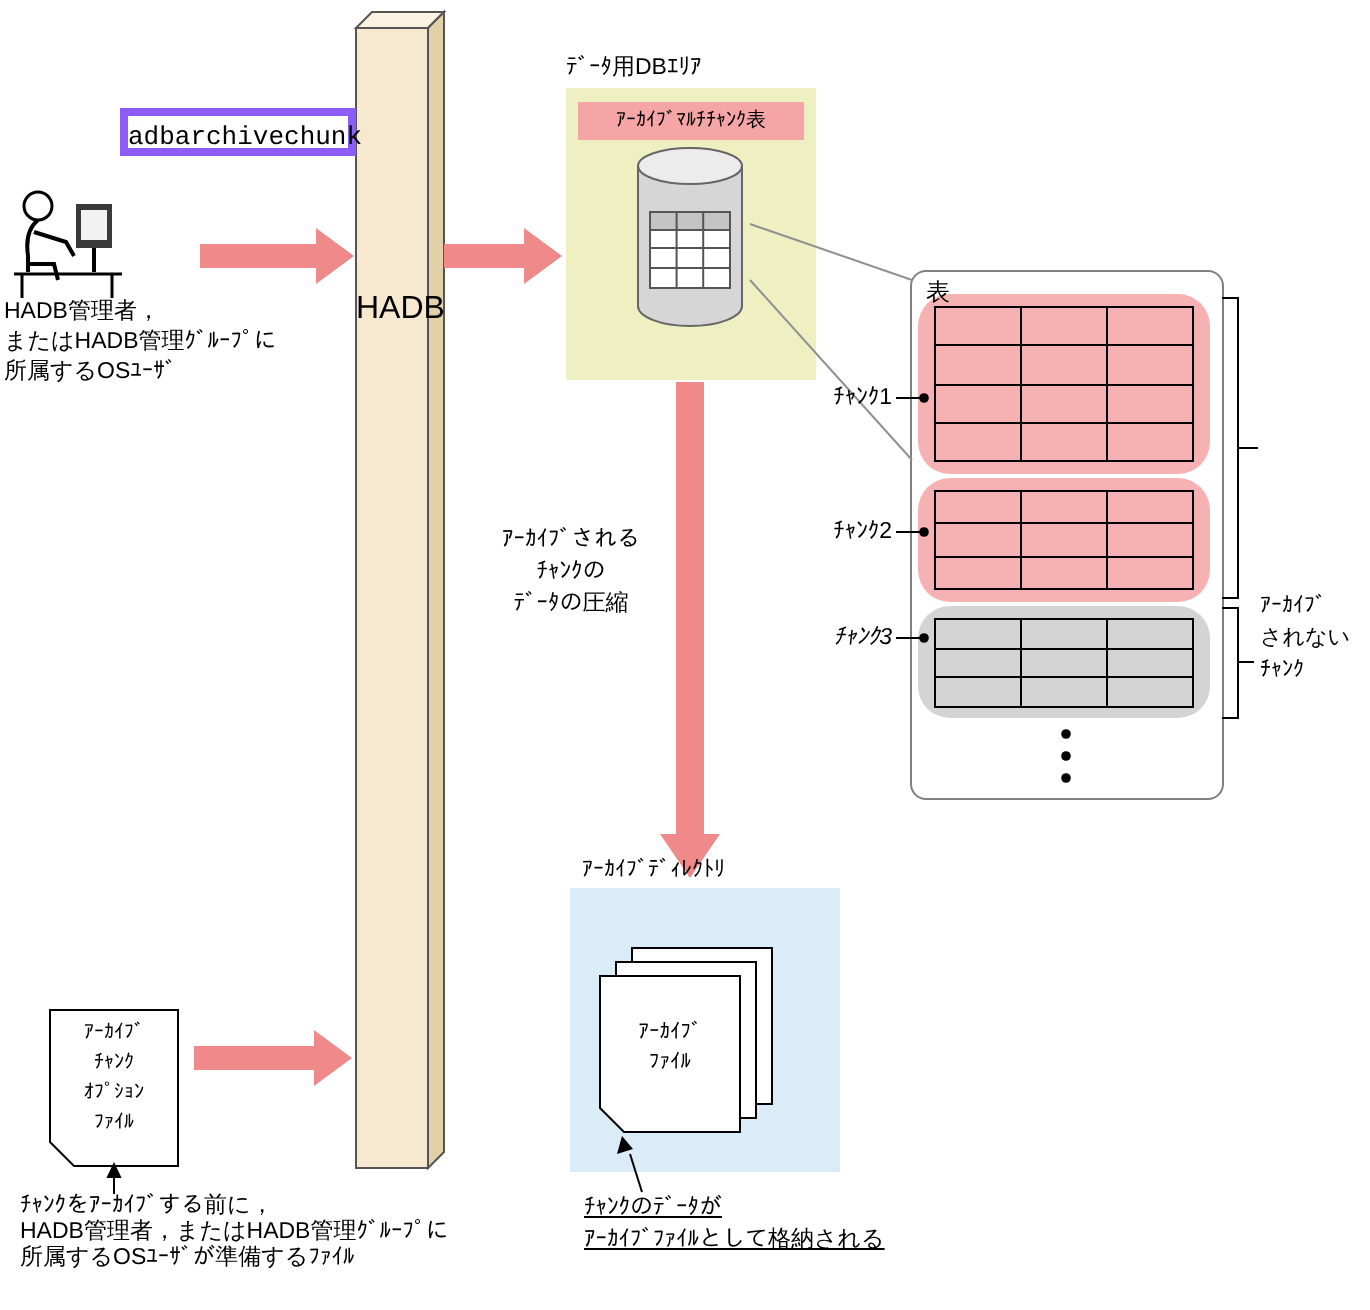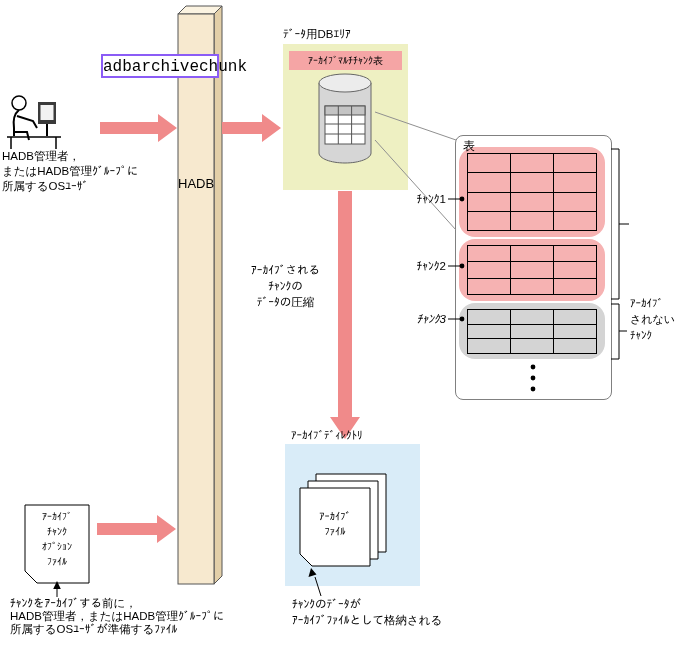--- a/index.html
+++ b/index.html
@@ -8,23 +8,23 @@
     --dir-bg:#d9ecf8; --hadb-front:#f7e9cf; --hadb-side:#e3cfa8; --hadb-top:#fbf3e1;
     --highlight-pink:#f5a5a5;
   }
   html,body{ background:#fff; }
   body{ font-family:"Liberation Sans", sans-serif; color:#000; }
   .canvas{ position:relative; width:685px; height:655px; background:#fff; overflow:hidden; }
   svg{ position:absolute; overflow:visible; }
   .t{ position:absolute; font-size:11.5px; line-height:15px; white-space:pre-line; color:#000; }
   .center{ text-align:center; }
   .right{ text-align:right; }
-  .cmd-box{ position:absolute; left:60px; top:54px; width:118px; height:24px; border:2px solid #8b5cf6;
-    background:#fff; font-family:"Liberation Mono", monospace; font-size:16px; text-align:center;
-    line-height:22px; white-space:nowrap;margin-left:41px; }
+  .cmd-box{ position:absolute; left:60px; top:54px; width:118px; height:24px; border:4px solid #8b5cf6;
+    background:#fff; font-family:"Liberation Mono", monospace; font-size:13px; text-align:center;
+    line-height:22px; white-space:nowrap; }
   .db-area-box{ position:absolute; left:283px; top:44px; width:125px; height:146px; background:var(--db-area-bg); }
   .table-title{ left:289px; top:51px; width:113px; height:19px; background:var(--highlight-pink);
     font-size:10px; line-height:19px; text-align:center; white-space:nowrap; }
   .detail-box{ position:absolute; left:455px; top:135px; width:157px; height:265px; background:#fff;
     border:1px solid #808080; border-radius:8px; }
   .blob{ position:absolute; border-radius:16px; }
   .chunk-grid{ position:absolute; display:grid; grid-template-columns:repeat(3,1fr); grid-auto-rows:1fr;
     border-top:1px solid #000; border-left:1px solid #000; }
   .chunk-grid i{ border-right:1px solid #000; border-bottom:1px solid #000; }
   .dir-box{ position:absolute; left:285px; top:444px; width:135px; height:142px; background:var(--dir-bg); }
@@ -168,21 +168,21 @@
       <line class="thinline" x1="321" y1="596" x2="315" y2="577"></line>
       <polygon points="311,568 308.5,577 316.5,574.5"></polygon>
     </g>
   </svg>
 
   <div class="cmd-box"><span>adbarchivechunk</span></div>
   <div class="t" style="left:2px; top:149px; width:185px; font-size:11.5px;">HADB管理者，
 またはHADB管理ｸﾞﾙｰﾌﾟに
 所属するOSﾕｰｻﾞ</div>
 
-  <div class="t center" style="left:178px; top:176px; width:31px; font-size:13px;">HADB</div>
+  <div class="t center" style="left:178px; top:147px; width:31px; font-size:16px;">HADB</div>
 
   <div class="t" style="left:283px; top:27px;">ﾃﾞｰﾀ用DBｴﾘｱ</div>
   <div class="t table-title">ｱｰｶｲﾌﾞﾏﾙﾁﾁｬﾝｸ表</div>
 
 
   <div class="t" style="left:463px; top:139px; font-size:12px;">表</div>
   <div class="t right" style="left:396px; top:192px; width:50px;">ﾁｬﾝｸ1</div>
   <div class="t right" style="left:396px; top:259px; width:50px;">ﾁｬﾝｸ2</div>
   <div class="t right" style="left:396px; top:312px; width:50px;font-style:italic;">ﾁｬﾝｸ3</div>
   <div class="t" style="left:630px; top:295px; font-size:11px; line-height:16px;">ｱｰｶｲﾌﾞ
@@ -198,16 +198,16 @@
 ﾌｧｲﾙ</div>
 
   <div class="t center" style="left:25px; top:509px; width:64px; font-size:10px; line-height:15px;">ｱｰｶｲﾌﾞ
 ﾁｬﾝｸ
 ｵﾌﾟｼｮﾝ
 ﾌｧｲﾙ</div>
 
   <div class="t" style="left:10px; top:597px; font-size:11.5px; line-height:13px;">ﾁｬﾝｸをｱｰｶｲﾌﾞする前に，
 HADB管理者，またはHADB管理ｸﾞﾙｰﾌﾟに
 所属するOSﾕｰｻﾞが準備するﾌｧｲﾙ</div>
-  <div class="t" style="left:292px; top:597px; font-size:11.5px; line-height:15.5px;">ﾁｬﾝｸのﾃﾞｰﾀが
+  <div class="t" style="left:292px; top:597px; font-size:11.5px; line-height:15.5px;text-decoration:underline;">ﾁｬﾝｸのﾃﾞｰﾀが
 ｱｰｶｲﾌﾞﾌｧｲﾙとして格納される</div>
 
 </div>
 
 </body></html>

